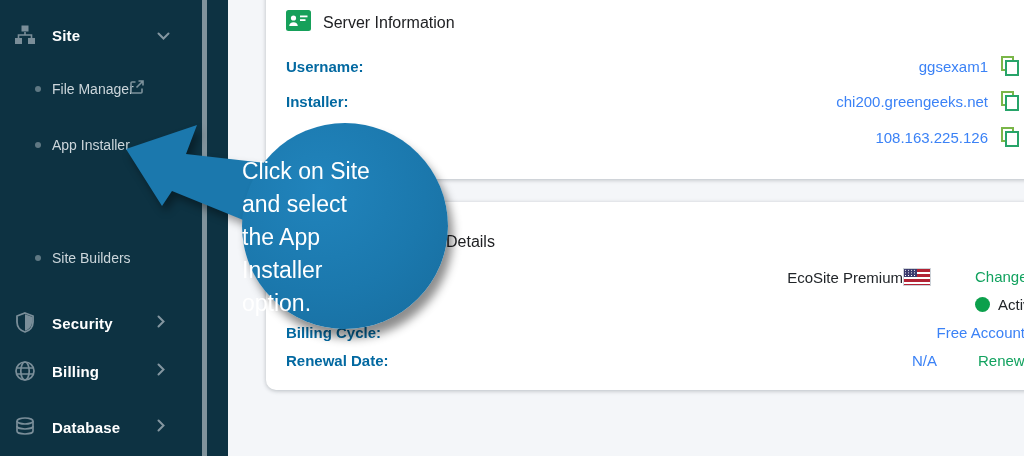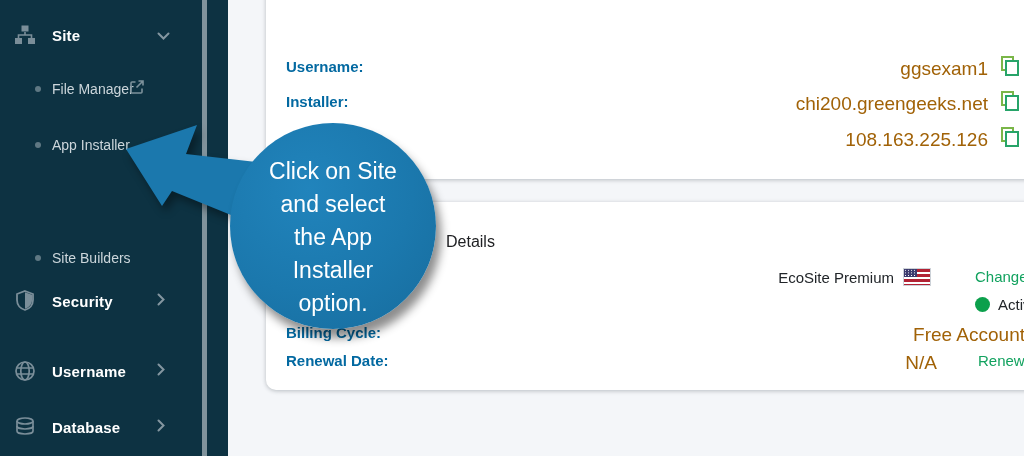--- a/index.html
+++ b/index.html
@@ -23,36 +23,36 @@
   .ext-ico { position:absolute; left:130px; top:50%; transform:translateY(-50%); }
   
   .card { position:absolute; left:266px; width:840px; background:#ffffff; border-radius:10px;
           box-shadow:0 1px 4px rgba(30,40,50,.28); }
   .card1 { top:-26px; height:205px; }
   .card2 { top:202px; height:188px; }
   .card-head { position:absolute; left:20px; top:36px; display:flex; align-items:center; gap:12px; }
   .card-title { font-size:16px; color:#202124; }
   .row { position:absolute; left:20px; right:0; height:20px; }
   .lbl { position:absolute; left:0; top:0; font-size:15px; font-weight:700; color:#0369a1; }
-  .val { position:absolute; right:118px; top:0; font-size:19px; color:#a16207; white-space:nowrap; }
+  .val { position:absolute; right:118px; top:0; font-size:15px; color:#3b82f6; white-space:nowrap; }
   .copy-btn { position:absolute; right:87px; top:-2px; width:18px; height:20px; cursor:pointer; }
   .glink { font-size:15px; color:#12a25f; white-space:nowrap; cursor:pointer; text-decoration:none; }
-  .planline { position:absolute; right:175px; top:0; display:flex; align-items:center; gap:9px; font-size:15px; white-space:nowrap; }
+  .planline { position:absolute; right:175px; top:0; display:flex; align-items:center; font-size:15px; white-space:nowrap; }
   .flag { position:relative; width:28px; height:18px; border:1px solid #cdd2d8;
           background:repeating-linear-gradient(180deg,#b22234 0 1.35px,#b22234 1.35px 2.6px,#ffffff 2.6px 5.15px); }
   .flag .canton { position:absolute; left:0; top:0; width:13px; height:8px; background:#3c3b6e;
           background-image:radial-gradient(circle,#ffffff .7px,rgba(0,0,0,0) .8px); background-size:3px 2.6px; }
   .status-dot { position:absolute; left:689px; top:1px; width:15px; height:15px; border-radius:50%; background:#0ca04c; }
   .status-txt { position:absolute; left:712px; top:0; font-size:15px; color:#212529; }
   
   .arrow-svg { position:absolute; left:0; top:0; pointer-events:none; }
-  .bubble { position:absolute; left:230px; top:123px; width:206px; height:206px; border-radius:50%;
+  .bubble { position:absolute; left:242px; top:123px; width:206px; height:206px; border-radius:50%;
             background:radial-gradient(circle at 38% 32%,#2184bc 0%,#1b78ad 55%,#176c9d 100%);
             box-shadow:5px 9px 10px rgba(0,0,0,.45);
-            display:block; text-align:center; padding-top:32px; }
+            display:block; padding-top:32px; }
   .bubble span { display:block; font-size:23px; line-height:33px; color:#ffffff; }
 </style>
 </head>
 <body>
 
 <div class="stage">
 
   <aside class="sidebar">
 
     <div class="nav-row" style="top:18px;">
@@ -87,21 +87,21 @@
       <span class="sub-dot"></span>
       <span class="sub-lbl">App Installer</span>
     </div>
 
 
     <div class="sub-row" style="top:244px;">
       <span class="sub-dot"></span>
       <span class="sub-lbl">Site Builders</span>
     </div>
 
-    <div class="nav-row" style="top:284px;padding-left:8px;">
+    <div class="nav-row" style="top:306px;padding-left:8px;">
       <span class="nav-ico">
         <svg width="20" height="22" viewBox="0 0 20 22" fill="none">
           <path d="M10 1L18 4v6c0 5-3.4 8.8-8 10C5.4 18.8 2 15 2 10V4l8-3z" stroke="#7a8e99" stroke-width="1.8" fill="none"></path>
           <path d="M10 2.2L17 4.8v5.2c0 4.3-2.9 7.6-7 8.8V2.2z" fill="#7a8e99"></path>
         </svg>
       </span>
       <span class="nav-lbl">Security</span>
       <span class="nav-chev">
         <svg width="8" height="13" viewBox="0 0 8 13" fill="none">
             <path d="M1.5 1.5L6.5 6.5L1.5 11.5" stroke="#8496a0" stroke-width="2" stroke-linecap="round"></path>
@@ -110,21 +110,21 @@
     </div>
 
     <div class="nav-row" style="top:354px;">
       <span class="nav-ico">
         <svg width="22" height="22" viewBox="0 0 22 22" fill="none" stroke="#7a8e99" stroke-width="1.7">
           <circle cx="11" cy="11" r="9"></circle>
           <ellipse cx="11" cy="11" rx="4.2" ry="9"></ellipse>
           <path d="M2.5 8h17M2.5 14h17"></path>
         </svg>
       </span>
-      <span class="nav-lbl">Username</span>
+      <span class="nav-lbl">Billing</span>
       <span class="nav-chev">
         <svg width="8" height="13" viewBox="0 0 8 13" fill="none">
             <path d="M1.5 1.5L6.5 6.5L1.5 11.5" stroke="#8496a0" stroke-width="2" stroke-linecap="round"></path>
           </svg>
       </span>
     </div>
 
     <div class="nav-row" style="top:410px;">
       <span class="nav-ico">
         <svg width="22" height="20" viewBox="0 0 22 20" fill="none" stroke="#7a8e99" stroke-width="1.7">
@@ -138,20 +138,32 @@
         <svg width="8" height="13" viewBox="0 0 8 13" fill="none">
             <path d="M1.5 1.5L6.5 6.5L1.5 11.5" stroke="#8496a0" stroke-width="2" stroke-linecap="round"></path>
           </svg>
       </span>
     </div>
 
     <div class="scroll-thumb"></div>
   </aside>
 
   <section class="card card1">
+    <div class="card-head">
+      <span>
+        <svg width="25" height="21" viewBox="0 0 25 21">
+          <rect x="0" y="0" width="25" height="21" rx="2.5" fill="#16a05a"></rect>
+          <circle cx="7.5" cy="8" r="2.6" fill="#ffffff"></circle>
+          <path d="M3.2 16c0-2.4 1.9-3.8 4.3-3.8s4.3 1.4 4.3 3.8z" fill="#ffffff"></path>
+          <rect x="14" y="5.5" width="7.5" height="1.8" fill="#ffffff"></rect>
+          <rect x="14" y="9.2" width="5.5" height="1.8" fill="#ffffff"></rect>
+        </svg>
+      </span>
+      <span class="card-title">Server Information</span>
+    </div>
 
     <div class="row" style="top:84px;">
       <span class="lbl">Username:</span>
       <span class="val">ggsexam1</span>
       <span class="copy-btn">
         <svg width="18" height="20" viewBox="0 0 18 20" fill="none">
           <rect x="1" y="1" width="11" height="13" stroke="#7ab648" stroke-width="2" fill="none"></rect>
           <rect x="5" y="5" width="12" height="14" stroke="#27a469" stroke-width="2" fill="#ffffff"></rect>
         </svg>
       </span>

